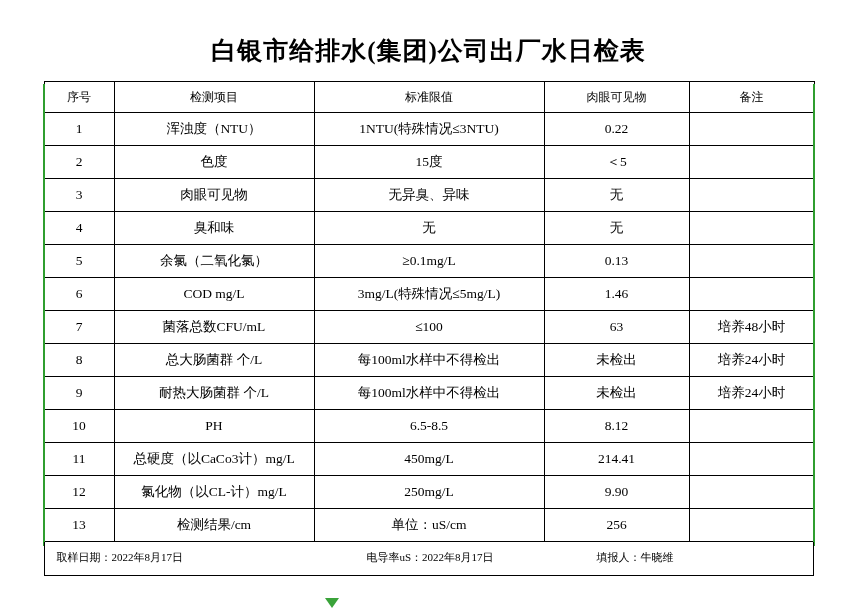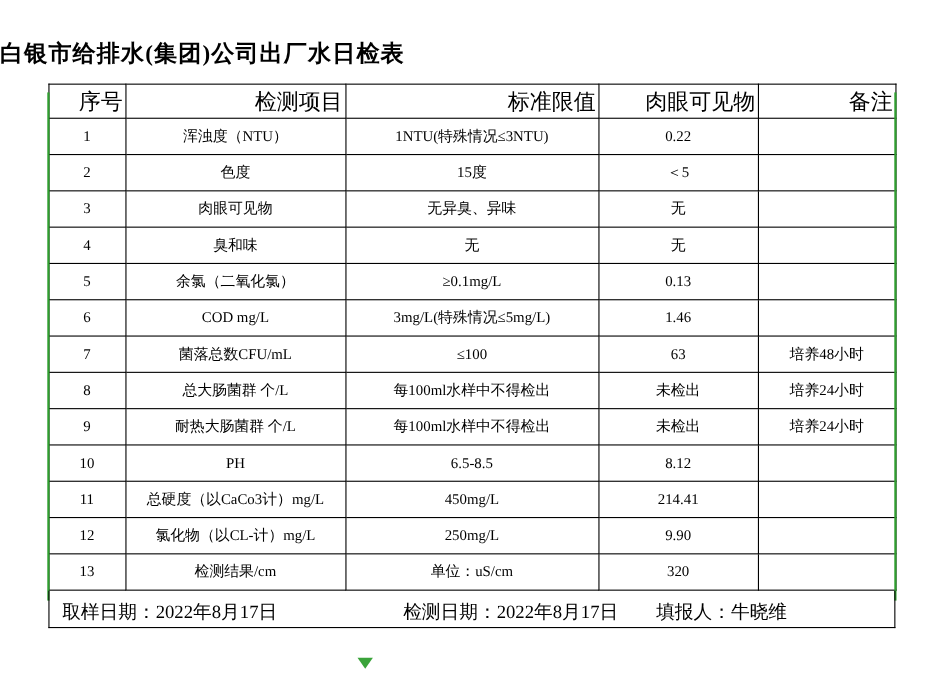--- a/index.html
+++ b/index.html
@@ -14,22 +14,22 @@
     color: #000000;
     overflow: hidden;
   }
   .page {
     position: relative;
     width: 857px;
     height: 616px;
     box-sizing: border-box;
   }
   .title {
-    text-align: left;
-    font-size: 21px;
+    text-align: center;
+    font-size: 25px;
     font-weight: bold;
     letter-spacing: 1px;
     padding-top: 34px;
     padding-bottom: 14px;
     font-family: "Liberation Serif", "DejaVu Serif", serif;
   }
   .table-wrap {
     margin: 0 auto;
     width: 770px;
   }
@@ -43,43 +43,42 @@
     text-align: center;
     vertical-align: middle;
     font-size: 13.5px;
     font-weight: normal;
     height: 32px;
     padding: 0 2px;
     font-family: "Liberation Serif", "DejaVu Serif", serif;
   }
   table.report thead td {
     height: 30px;
-    font-size: 20px;
-    text-align: right;
+    font-size: 12px;
   }
   col.c0 { width: 70px; }
   col.c1 { width: 200px; }
   col.c2 { width: 230px; }
   col.c3 { width: 145px; }
   col.c4 { width: 125px; }
 
   .footer {
     position: relative;
     width: 770px;
     margin: 0 auto;
     height: 34px;
     border-left: 1px solid #000000;
     border-right: 1px solid #000000;
     border-bottom: 1px solid #000000;
     box-sizing: border-box;
   }
   .footer .f-item {
     position: absolute;
     top: 8px;
-    font-size: 17px;
+    font-size: 11px;
     font-family: "Liberation Serif", "DejaVu Serif", serif;
     white-space: nowrap;
   }
   .footer .f-sample { left: 12px; }
   .footer .f-test { left: 322px; }
   .footer .f-filler { left: 552px; }
 
   .green-mark {
     position: absolute;
     left: 325px;
@@ -217,28 +216,28 @@
           <td>12</td>
           <td>氯化物（以CL-计）mg/L</td>
           <td>250mg/L</td>
           <td>9.90</td>
           <td></td>
         </tr>
         <tr>
           <td>13</td>
           <td>检测结果/cm</td>
           <td>单位：uS/cm</td>
-          <td>320</td>
+          <td>256</td>
           <td></td>
         </tr>
       </tbody>
     </table>
   </div>
 
   <div class="footer">
     <div class="f-item f-sample">取样日期：2022年8月17日</div>
-    <div class="f-item f-test">检测日期：2022年8月17日</div>
+    <div class="f-item f-test">电导率uS：2022年8月17日</div>
     <div class="f-item f-filler">填报人：牛晓维</div>
   </div>
 
   <div class="green-mark"></div>
 
 </div>
 
 </body></html>

